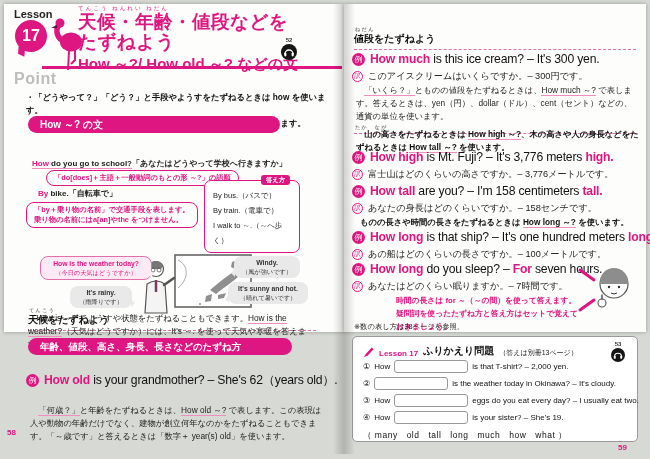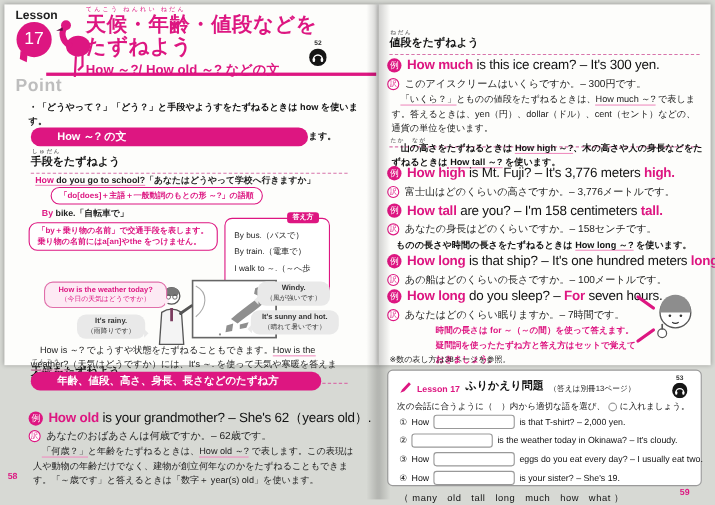--- a/index.html
+++ b/index.html
@@ -22,33 +22,33 @@
   .page{position:absolute;top:4px;height:328px;background:#fdfdfb;box-shadow:0 0 4px rgba(0,0,0,.3);}
   #left-page{left:4px;width:340px;}
   #right-page{left:344px;width:302px;}
   .gutter{position:absolute;left:333px;top:4px;width:22px;height:450px;
     background:linear-gradient(90deg,rgba(0,0,0,0) 0%,rgba(0,0,0,.16) 45%,rgba(0,0,0,.16) 55%,rgba(0,0,0,0) 100%);pointer-events:none;}
   .abs{position:absolute;}
 
   
   .lesson-label{font-size:11px;font-weight:bold;color:#222;}
   .lesson-circle{width:32px;height:32px;border-radius:50%;background:var(--pink);color:#fff;
-    display:flex;align-items:center;justify-content:center;font-size:16px;font-weight:normal;}
+    display:flex;align-items:center;justify-content:center;font-size:16px;font-weight:bold;}
   .lesson-circle::after{content:"";position:absolute;left:3px;bottom:-3px;width:7px;height:7px;background:var(--pink);transform:rotate(25deg) skewX(20deg);}
   .t-ruby{font-size:5.5px;color:var(--pink);letter-spacing:2px;height:7px;}
   .t1{font-size:18.5px;line-height:20px;font-weight:bold;color:var(--pink);letter-spacing:.5px;}
-  .t-sub{font-size:12px;font-weight:bold;color:var(--pink);margin-top:3px;}
+  .t-sub{font-size:15px;font-weight:bold;color:var(--pink);margin-top:3px;}
   .audio{width:22px;text-align:center;}
   .a-num{font-size:6px;font-weight:bold;color:#333;line-height:7px;}
   .rule{height:2.5px;background:var(--pink);}
   .point-h{font-size:16px;font-weight:bold;color:#bdbdbd;letter-spacing:.5px;}
   .bullets{font-size:8.3px;font-weight:600;line-height:13px;color:#111;}
 
   
-  .pill{background:var(--pink);color:#fff;font-weight:bold;font-size:10px;border-radius:9px;padding:2px 24px;line-height:13px;}
+  .pill{background:var(--pink);color:#fff;font-weight:bold;font-size:10px;border-radius:9px;padding:2px 12px;line-height:13px;}
   .sec-head{font-size:10px;font-weight:bold;color:#111;border-bottom:1.6px dashed #d874ab;padding-bottom:3px;position:relative;}
   .rt{position:absolute;top:-6px;left:1px;font-size:5px;color:#777;letter-spacing:1.5px;white-space:nowrap;}
   .pink{color:var(--pink);}
   .u{border-bottom:1.6px solid var(--pink-soft);text-align:right;}
   .hw{font-size:8px;font-weight:bold;color:#222;}
   .hwnote{display:inline-block;color:var(--pink);border:1.2px solid var(--pink);border-radius:8px;
     padding:2px 7px;font-size:7.3px;font-weight:bold;background:#fff;line-height:10px;}
   .ansbox{border:1.5px solid var(--pink);border-radius:7px;background:#fff;padding:7px 8px 4px;font-size:7.5px;line-height:15px;color:#222;position:relative;}
   .anstag{position:absolute;top:-6px;right:9px;background:var(--pink);color:#fff;font-size:6.3px;font-weight:bold;padding:0 5px;border-radius:3px;line-height:10px;}
 
@@ -126,24 +126,20 @@
 
   <div class="abs rule" style="left:38px;top:62px;width:300px"></div>
   <div class="abs point-h" style="left:10px;top:66px">Point</div>
   <div class="abs bullets" style="left:22px;top:87px;width:312px">
     <div>・「どうやって？」「どう？」と手段やようすをたずねるときは how を使います。</div>
     <div>・how を使って天候、年齢、高さ・長さなどをたずねることができます。</div>
   </div>
 
   <div class="abs pill" style="left:24px;top:112px;width:252px">How ～? の文</div>
 
-  <div class="abs sec-head" style="left:24px;top:136px;width:288px">
-    <span class="rt">しゅだん</span>
-    <span>手段をたずねよう</span>
-  </div>
 
   <div class="abs hwnote" style="left:42px;top:166px">「do[does]＋主語＋一般動詞のもとの形 ～?」の語順</div>
   <div class="abs hw" style="left:28px;top:154px">
     <span class="u"><span class="pink">How</span><span> do you go to school?</span></span><span>「あなたはどうやって学校へ行きますか」</span>
   </div>
   <div class="abs hw" style="left:34px;top:184px">
     <span class="pink">By</span><span> bike.</span><span>「自転車で」</span>
   </div>
   <div class="abs hwnote" style="left:22px;top:198px;width:172px">
     <span style="display:block">「by＋乗り物の名前」で交通手段を表します。</span>
@@ -201,24 +197,20 @@
   <div class="abs body" style="left:24px;top:308px;width:294px">
     <span>　How is ～? でようすや状態をたずねることもできます。</span><span class="u">How is the weather?</span><span>（天気はどうですか）には、It's ～. を使って天気や寒暖を答えます。</span>
   </div>
 
   <div class="abs pill" style="left:24px;top:334px;width:264px;font-size:9.5px">年齢、値段、高さ、身長、長さなどのたずね方</div>
 
   <div class="abs ex-row" style="left:22px;top:368px">
     <span class="ex-ico">例</span>
     <span><span class="exhl">How old</span><span> is your grandmother? – She's 62（years old）.</span></span>
   </div>
-  <div class="abs tr-row" style="left:22px;top:386px">
-    <span class="tr-ico">訳</span>
-    <span>あなたのおばあさんは何歳ですか。– 62歳です。</span>
-  </div>
   <div class="abs body" style="left:26px;top:400px;width:298px">
     <span>　</span><span class="u">「何歳？」</span><span>と年齢をたずねるときは、</span><span class="u">How old ～?</span><span> で表します。この表現は人や動物の年齢だけでなく、建物が創立何年なのかをたずねることもできます。「～歳です」と答えるときは「数字＋ year(s) old」を使います。</span>
   </div>
   <div class="abs pagenum" style="left:3px;top:424px">58</div>
 </div>
 
 <div class="page" id="right-page">
 
   <div class="abs sec-head" style="left:10px;top:28px;width:282px">
     <span class="rt">ねだん</span>
@@ -311,25 +303,20 @@
     </div>
     <div class="abs audio" style="right:8px;top:4px;left:auto">
       <div class="a-num">53</div>
       <svg width="14" height="14" viewBox="0 0 20 20">
         <circle cx="10" cy="10" r="10" fill="#151515"></circle>
         <path d="M5 12.5 a5 5 0 0 1 10 0" fill="none" stroke="#fff" stroke-width="1.7"></path>
         <rect x="4" y="11" width="2.8" height="4.5" rx="1.3" fill="#fff"></rect>
         <rect x="13.2" y="11" width="2.8" height="4.5" rx="1.3" fill="#fff"></rect>
       </svg>
     </div>
-    <div class="q-inst">
-      <span>次の会話に合うように（　）内から適切な語を選び、</span>
-      <span class="blank-inline"></span>
-      <span>に入れましょう。</span>
-    </div>
     <div class="q-item">
       <span>①</span>
       <span class="qpre">How</span>
       <span class="q-blank"></span>
       <span>is that T-shirt? – 2,000 yen.</span>
     </div>
     <div class="q-item">
       <span>②</span>
 
       <span class="q-blank"></span>

